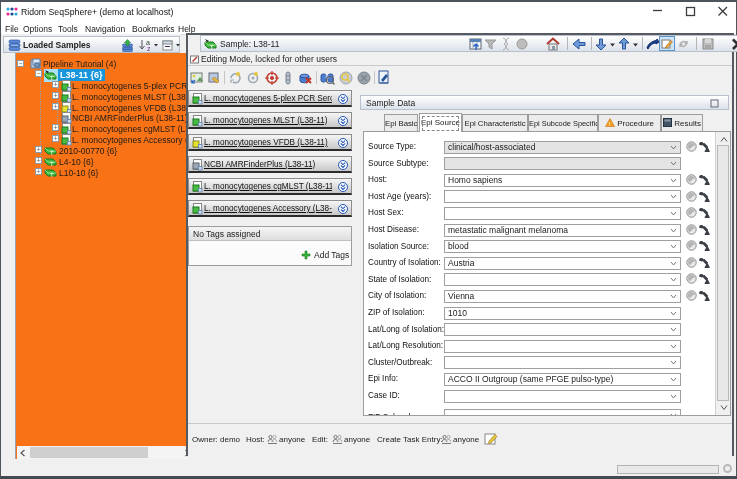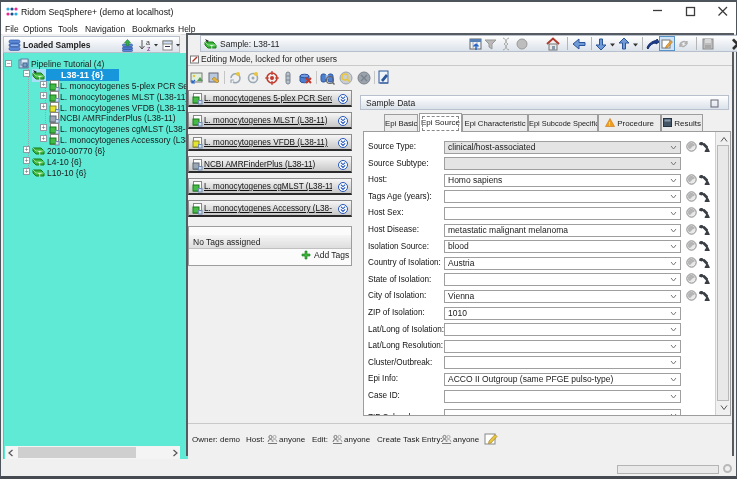--- a/index.html
+++ b/index.html
@@ -11,21 +11,21 @@
 #titlebar { position:absolute; left:0; top:0; width:735px; height:20px; background:#ffffff; }
 #title-text { position:absolute; left:20px; top:5px; font-size:8.7px; color:#111; }
 
 #menubar { position:absolute; left:0; top:20px; width:735px; height:13px; background:#ffffff; border-bottom:1px solid #dcdcdc; }
 .menuitem { position:absolute; top:2px; font-size:8.5px; color:#1a1a1a; }
 
 .phead { background:linear-gradient(#ffffff,#e9edf2 60%,#dbe2ea); border:1px solid #b7c0cc; }
 
 #leftpanel { position:absolute; left:1px; top:32px; width:179px; height:427px; background:#f0f0f0; }
 #lp-head { position:absolute; left:1px; top:2px; width:177px; height:17px; }
-#lp-tree { position:absolute; left:1px; top:19px; width:186px; height:408px; overflow:hidden; background:#5eead4; border:1px solid #9aa2ac; border-top:none; }
+#lp-tree { position:absolute; left:13px; top:19px; width:186px; height:408px; overflow:hidden; background:#f97316; border:1px solid #9aa2ac; border-top:none; }
 .trow { position:absolute; height:11px; line-height:11px; white-space:nowrap; font-size:8.5px; }
 .pm { position:absolute; width:7px; height:7px; background:#fff; border:1px solid #8e9aa6; font-size:7px; line-height:5px; text-align:center; color:#5a6570; }
 
 #rightpanel { position:absolute; left:185px; top:31px; width:548px; height:423px; background:#f0f0f0; border:2px solid #565b61; }
 #rp-head { position:absolute; left:12px; top:0px; width:656px; height:17px;padding-left:15px; }
 #rp-notice { position:absolute; left:0; top:17px; width:544px; height:14px; background:#f0f0f0; border-bottom:1px solid #cacaca; }
 #rp-toolbar { position:absolute; left:0; top:31px; width:544px; height:20px; background:#f0f0f0; }
 #rp-content { position:absolute; left:0; top:51px; width:544px; height:337px; background:#f0f0f0; }
 #rp-owner { position:absolute; left:0; top:388px; width:544px; height:46px; background:#f0f0f0; border-top:1px solid #c9c9c9; }
 
@@ -127,21 +127,21 @@
       <div class="trow" style="left:27px;top:6px">Pipeline Tutorial (4)</div>
 
       <div class="pm" style="left:19px;top:17px">−</div>
       <div class="abs" style="left:28px;top:15.5px;width:14px;height:13px;background:#a8e0f8"></div>
       <svg class="abs" style="left:28px;top:16px" width="14" height="12" viewBox="0 0 14 12">
           <path d="M1 4 h8 l3 3 v3 h-8 l-3-3 Z" fill="#3db53d" stroke="#1a7a1a"></path>
           <path d="M1 4 l3 3 h8" fill="none" stroke="#8ee08e"></path>
           <path d="M1 1 l4 2 -2 1 Z" fill="#111"></path>
           <text x="6" y="11" font-size="6" fill="#fff" font-family="Liberation Sans">T</text>
         </svg>
-      <div class="abs" style="left:42px;top:16px;height:12px;background:#1896dc;color:#fff;font-weight:bold;font-size:9px;line-height:12px;padding:0 15px">L38-11 {6}</div>
+      <div class="abs" style="left:42px;top:16px;height:12px;background:#1896dc;color:#fff;font-weight:bold;font-size:9px;line-height:12px;padding:0 2px">L38-11 {6}</div>
 
       <div class="pm" style="left:36px;top:28px">+</div>
       <svg class="abs" style="left:45px;top:27px" width="11" height="12" viewBox="0 0 11 12">
           <rect x="1.5" y="0.5" width="8" height="10" fill="#fff" stroke="#888"></rect>
           <rect x="1" y="4" width="6" height="6" fill="#44bb44" stroke="#1a7a1a"></rect>
           <rect x="6.5" y="7.5" width="3.5" height="3.5" fill="#cfdff2" stroke="#6f8cb0"></rect>
         </svg>
       <div class="trow" style="left:56px;top:28px">L. monocytogenes 5-plex PCR Serog</div>
       <div class="pm" style="left:36px;top:39px">+</div>
       <svg class="abs" style="left:45px;top:38px" width="11" height="12" viewBox="0 0 11 12">
@@ -420,21 +420,21 @@
             <rect x="6.5" y="7.5" width="3.5" height="3.5" fill="#cfdff2" stroke="#6f8cb0"></rect>
           </svg>
         <a>L. monocytogenes Accessory (L38-11)</a>
         <svg class="chev" viewBox="0 0 10 10">
             <circle cx="5" cy="5" r="4.5" fill="#fff" stroke="#2255bb"></circle>
             <path d="M2.8 2.6 L5 4.6 L7.2 2.6 M2.8 5.4 L5 7.4 L7.2 5.4" stroke="#2255bb" fill="none" stroke-width="1.1"></path>
           </svg>
       </div>
 
       <div class="abs" style="left:0px;top:140px;width:164px;height:40px;border:1px solid #9d9d9d;background:#fbfbfb">
-        <div class="abs" style="left:0;top:8px;width:162px;height:14px;background:linear-gradient(#f5f5f5,#dedede);border-bottom:1px solid #c0c0c0">
+        <div class="abs" style="left:0;top:0;width:162px;height:14px;background:linear-gradient(#f5f5f5,#dedede);border-bottom:1px solid #c0c0c0">
           <span class="abs" style="left:4px;top:2px;color:#222">No Tags assigned</span>
         </div>
         <svg class="abs" style="left:112px;top:23px" width="10" height="10" viewBox="0 0 10 10">
             <path d="M4 1 h2 v3 h3 v2 h-3 v3 h-2 v-3 h-3 v-2 h3 Z" fill="#3db53d" stroke="#1a7a1a" stroke-width="0.6"></path>
           </svg>
         <span class="abs" style="left:125px;top:23px;color:#222;white-space:nowrap">Add Tags</span>
       </div>
 
       <div id="sd-head" class="phead">
         <span class="abs" style="left:5px;top:2px;color:#222">Sample Data</span>
@@ -477,21 +477,21 @@
         <div class="combo" style="top:41.7px">Homo sapiens<svg class="cv" width="7" height="6">
               <path d="M1 1 l2.5 3 2.5-3" stroke="#777" fill="none"></path>
             </svg></div>
         <svg class="gi" style="top:42px" viewBox="0 0 11 11">
             <circle cx="5.5" cy="5.5" r="4.7" fill="#e9e9e9" stroke="#8a8a8a"></circle>
             <path d="M3 2.5 C5 1.5 8 2 9 4 C8 5.5 6 5 5.5 6.5 C5 8 3 8.5 2.2 7 C1.8 5 2 3.5 3 2.5 Z" fill="#b5b5b5"></path>
           </svg>
         <svg class="pi" style="top:42px" viewBox="0 0 13 11">
             <path d="M1 3.5 A2.4 2.4 0 0 1 5.5 2.2 L6.5 2 L10 5.5 L9.8 7 A2.4 2.4 0 0 1 11 9 A2.4 2.4 0 1 1 7.6 8.8 L8 7.4 L4.6 4 L3.4 4.4 Z" fill="#3a3f45"></path>
           </svg>
-        <div class="frow-label" style="top:59.8px">Tags Age (years):</div>
+        <div class="frow-label" style="top:59.8px">Host Age (years):</div>
         <div class="combo" style="top:58.3px">
             <svg class="cv" width="7" height="6">
               <path d="M1 1 l2.5 3 2.5-3" stroke="#777" fill="none"></path>
             </svg>
           </div>
         <svg class="gi" style="top:59px" viewBox="0 0 11 11">
             <circle cx="5.5" cy="5.5" r="4.7" fill="#e9e9e9" stroke="#8a8a8a"></circle>
             <path d="M3 2.5 C5 1.5 8 2 9 4 C8 5.5 6 5 5.5 6.5 C5 8 3 8.5 2.2 7 C1.8 5 2 3.5 3 2.5 Z" fill="#b5b5b5"></path>
           </svg>
         <svg class="pi" style="top:59px" viewBox="0 0 13 11">

